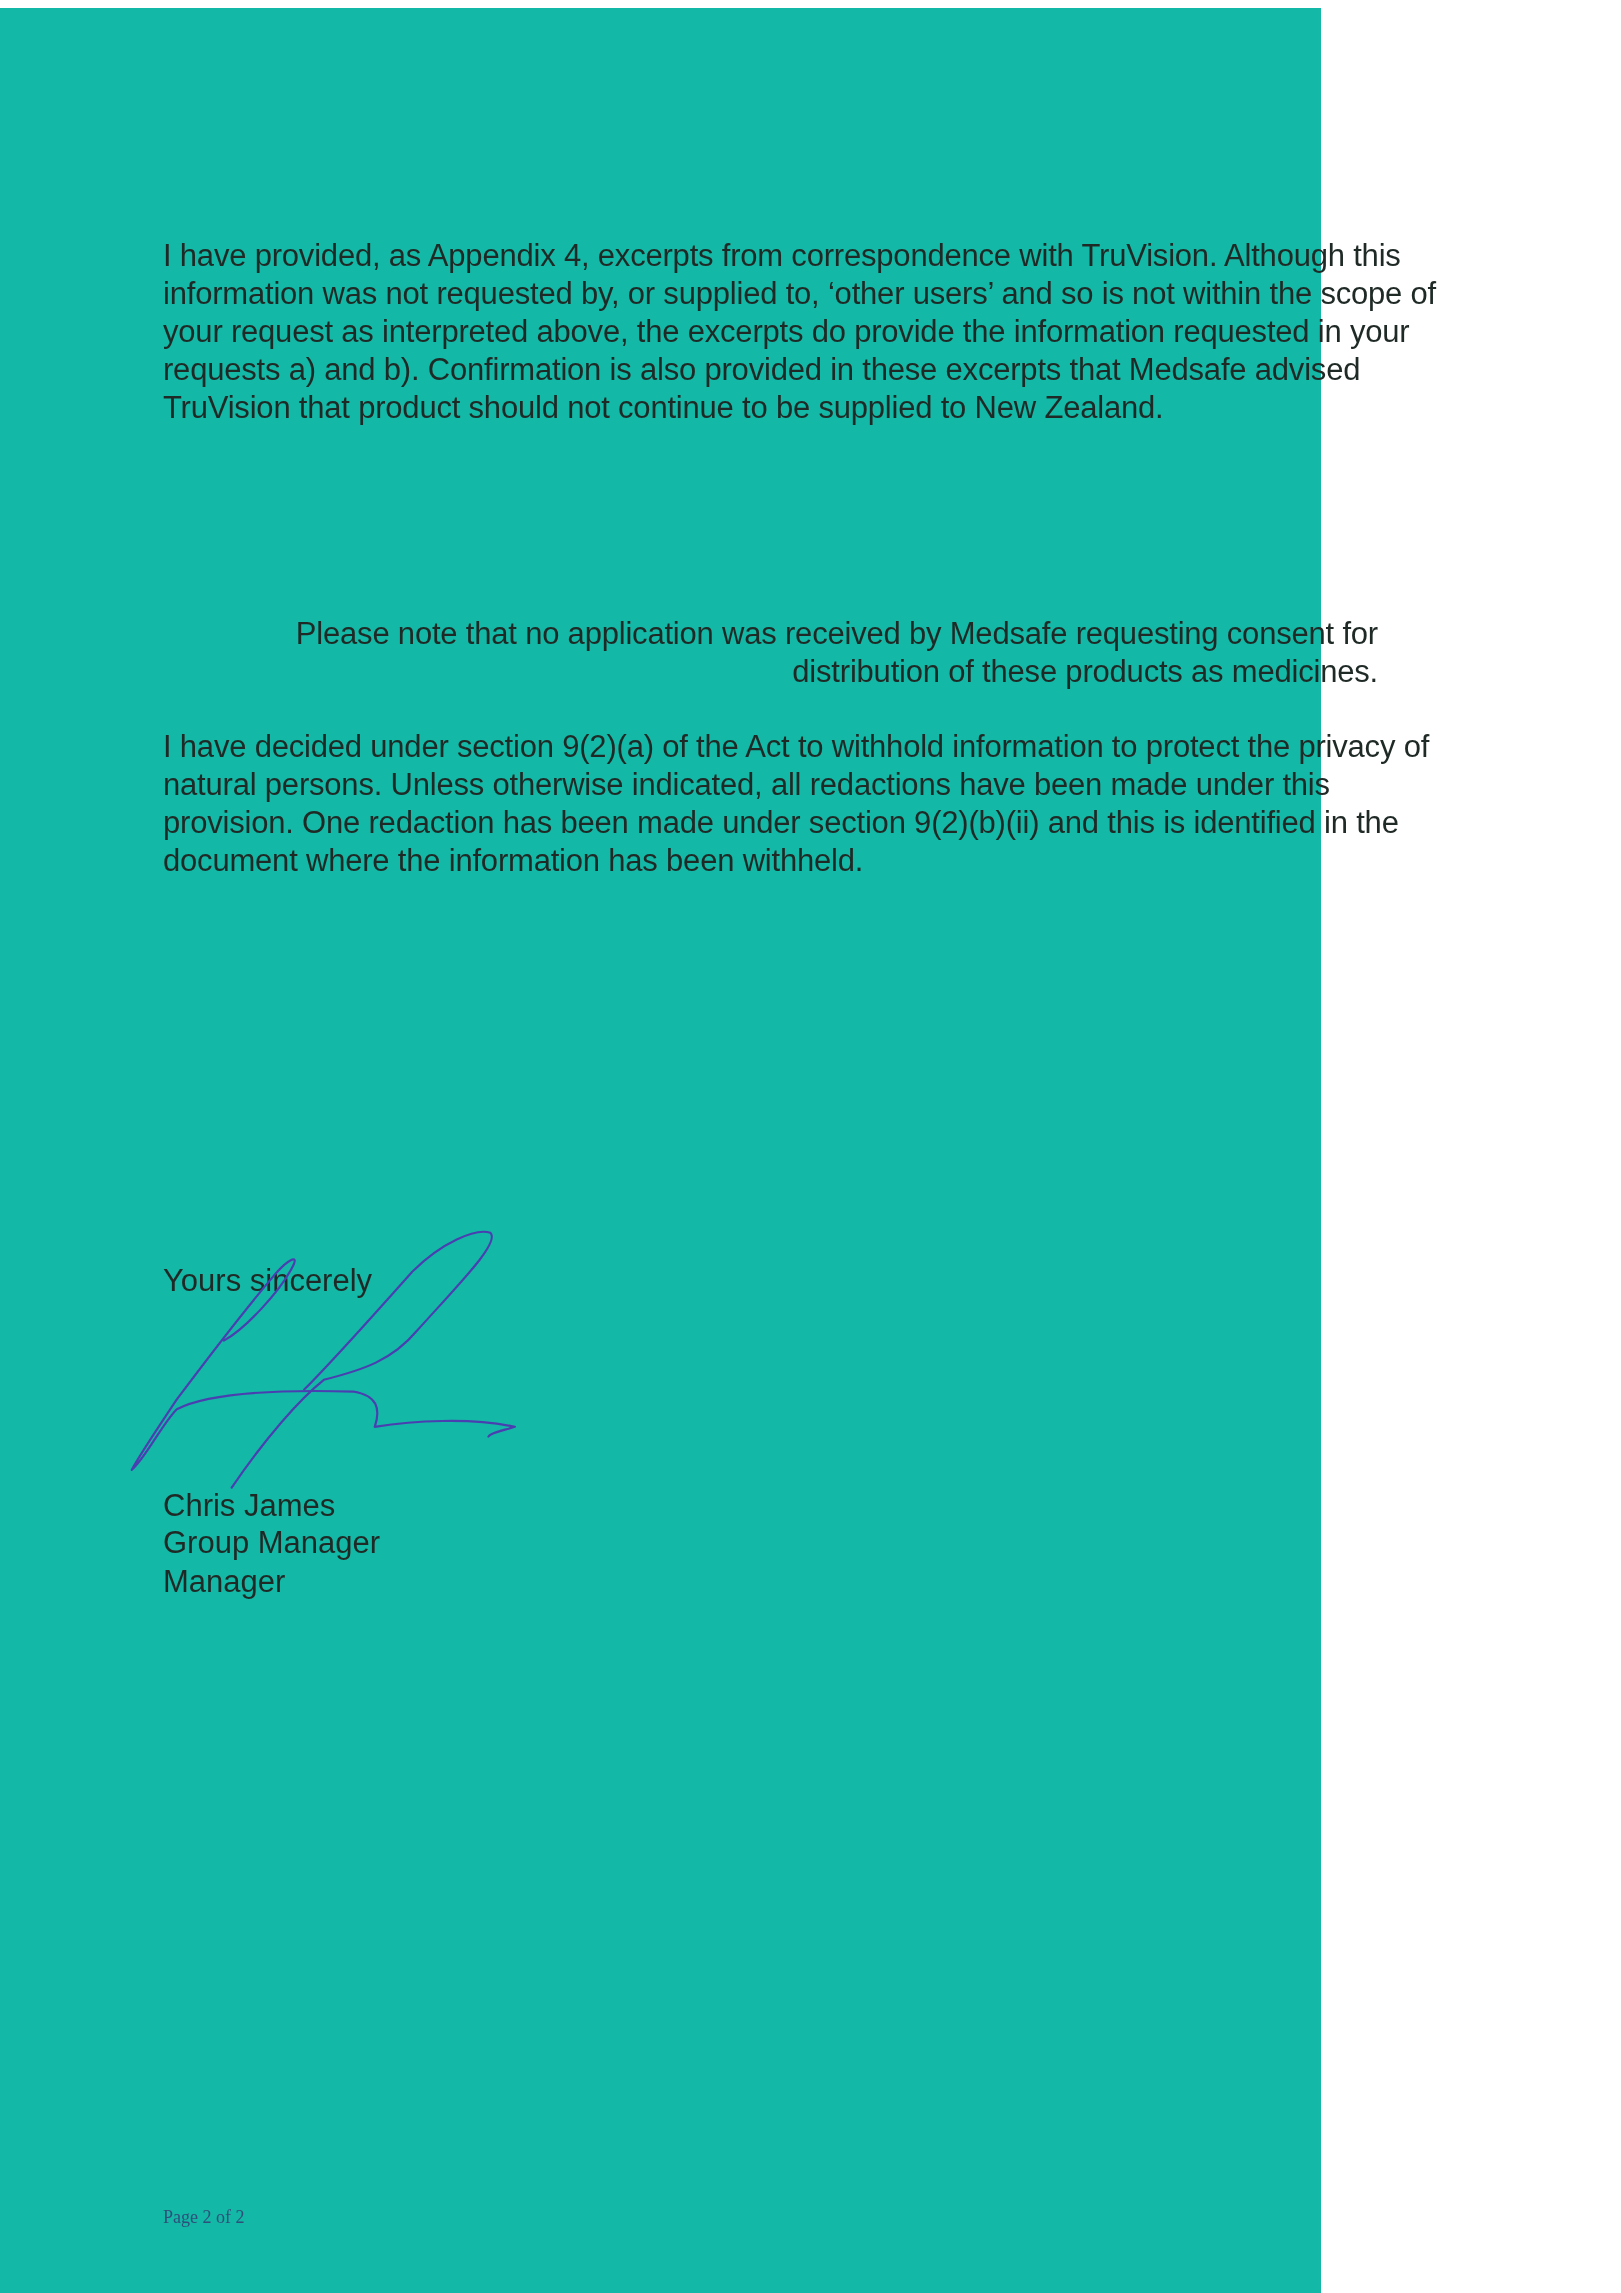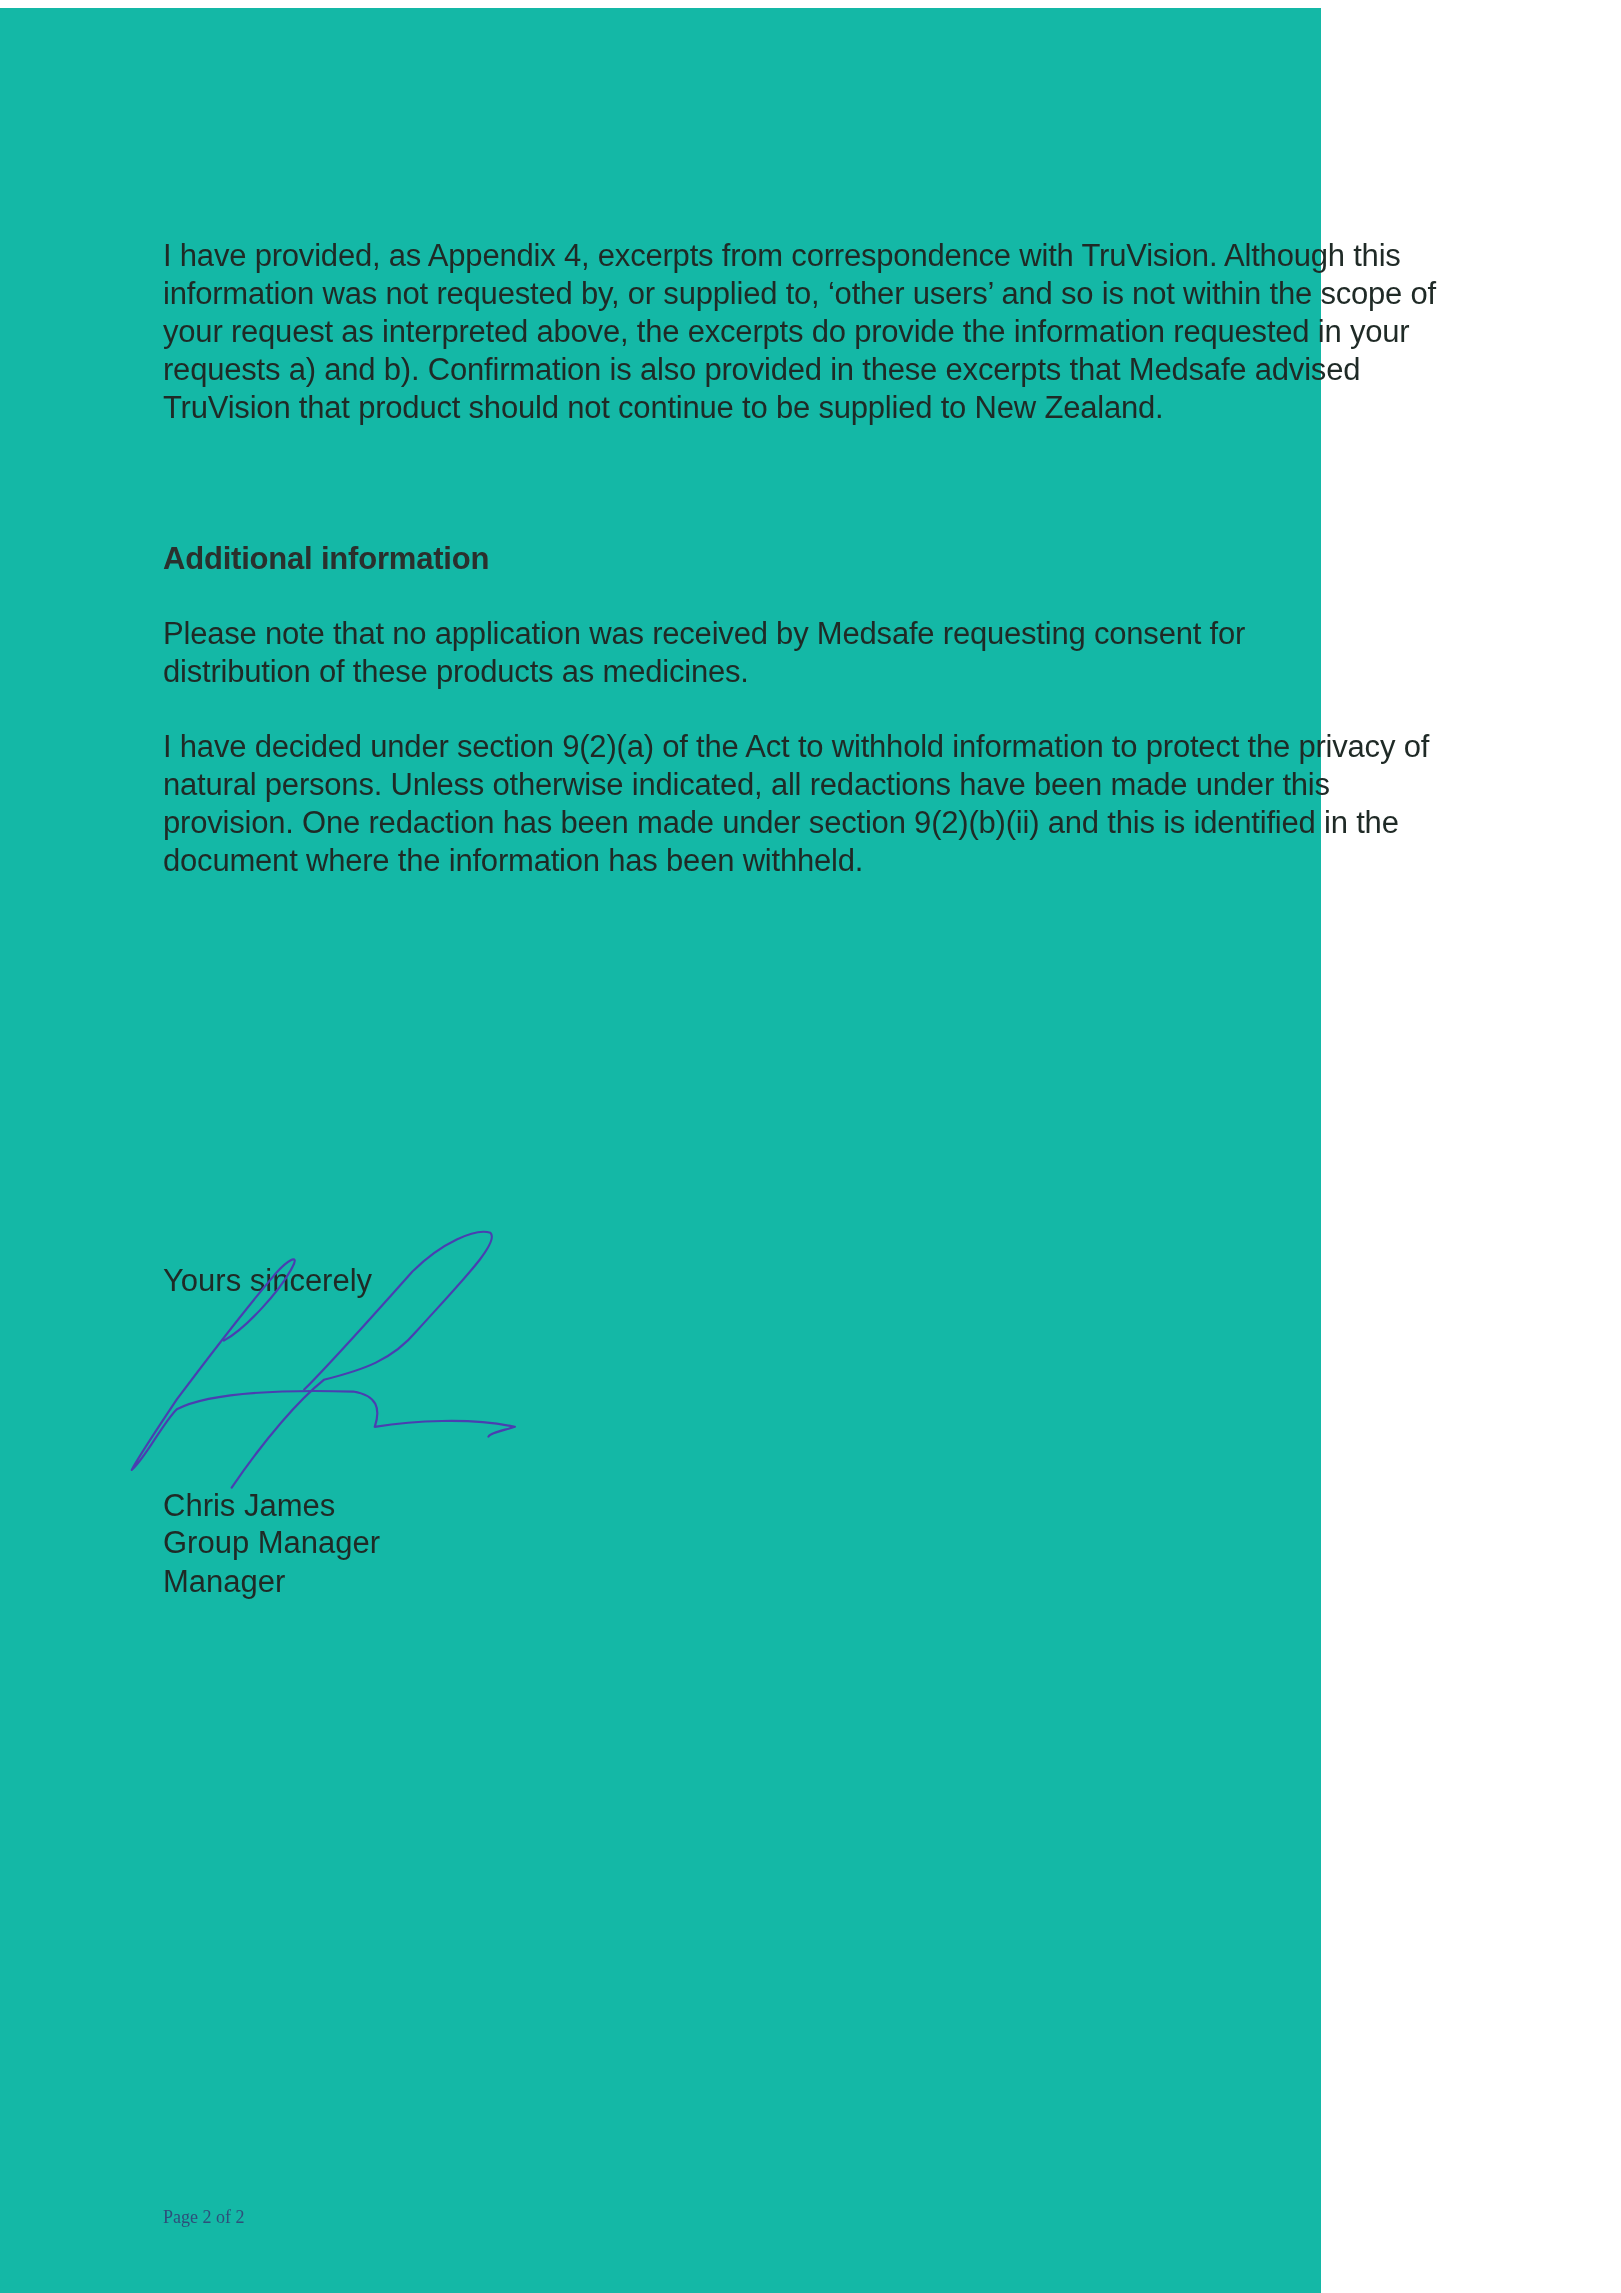--- a/index.html
+++ b/index.html
@@ -17,23 +17,22 @@
     .signature { position: absolute; left: 118px; top: 1215px; width: 441px; height: 392px; pointer-events: none; }
     .footer { position: absolute; left: 163px; top: 2199px; font-family: "Liberation Serif", serif; font-size: 18px; color: #2e4f7a; }
   </style>
 </head>
 <body>
 
 <div class="page">
 
   <p class="text para" style="top:229px;">I have provided, as Appendix 4, excerpts from correspondence with TruVision.  Although this information was not requested by, or supplied to, ‘other users’ and so is not within the scope of your request as interpreted above, the excerpts do provide the information requested in your requests a) and b).  Confirmation is also provided in these excerpts that Medsafe advised TruVision that product should not continue to be supplied to New Zealand.</p>
 
-  <div class="text heading" style="top:532px;">Additional information</div>
 
-  <p class="text para" style="top:607px; width:1215px;">Please note that no application was received by Medsafe requesting consent for distribution of these products as medicines.</p>
+  <p class="text para" style="top:607px; width:1215px;text-align:right;">Please note that no application was received by Medsafe requesting consent for distribution of these products as medicines.</p>
 
   <p class="text para" style="top:720px; width:1304px;">I have decided under section 9(2)(a) of the Act to withhold information to protect the privacy of natural persons.  Unless otherwise indicated, all redactions have been made under this provision. One redaction has been made under section 9(2)(b)(ii) and this is identified in the document where the information has been withheld.</p>
 
 
 
   <div class="sig-block" style="top:1254px;">Yours sincerely</div>
 
   <svg class="signature" viewBox="0 0 450 400">
     <g fill="none" stroke="#4a3fb0" stroke-width="2.2" stroke-linecap="round" stroke-linejoin="round">
       <path d="M108,120 C130,108 165,70 178,45 C186,30 172,38 158,55 C130,88 90,140 60,180 C40,210 20,240 14,252 C28,240 45,205 60,190 C95,172 170,170 240,172 C265,176 268,190 262,208 C300,202 360,198 405,208 C392,212 380,214 378,218"></path>

